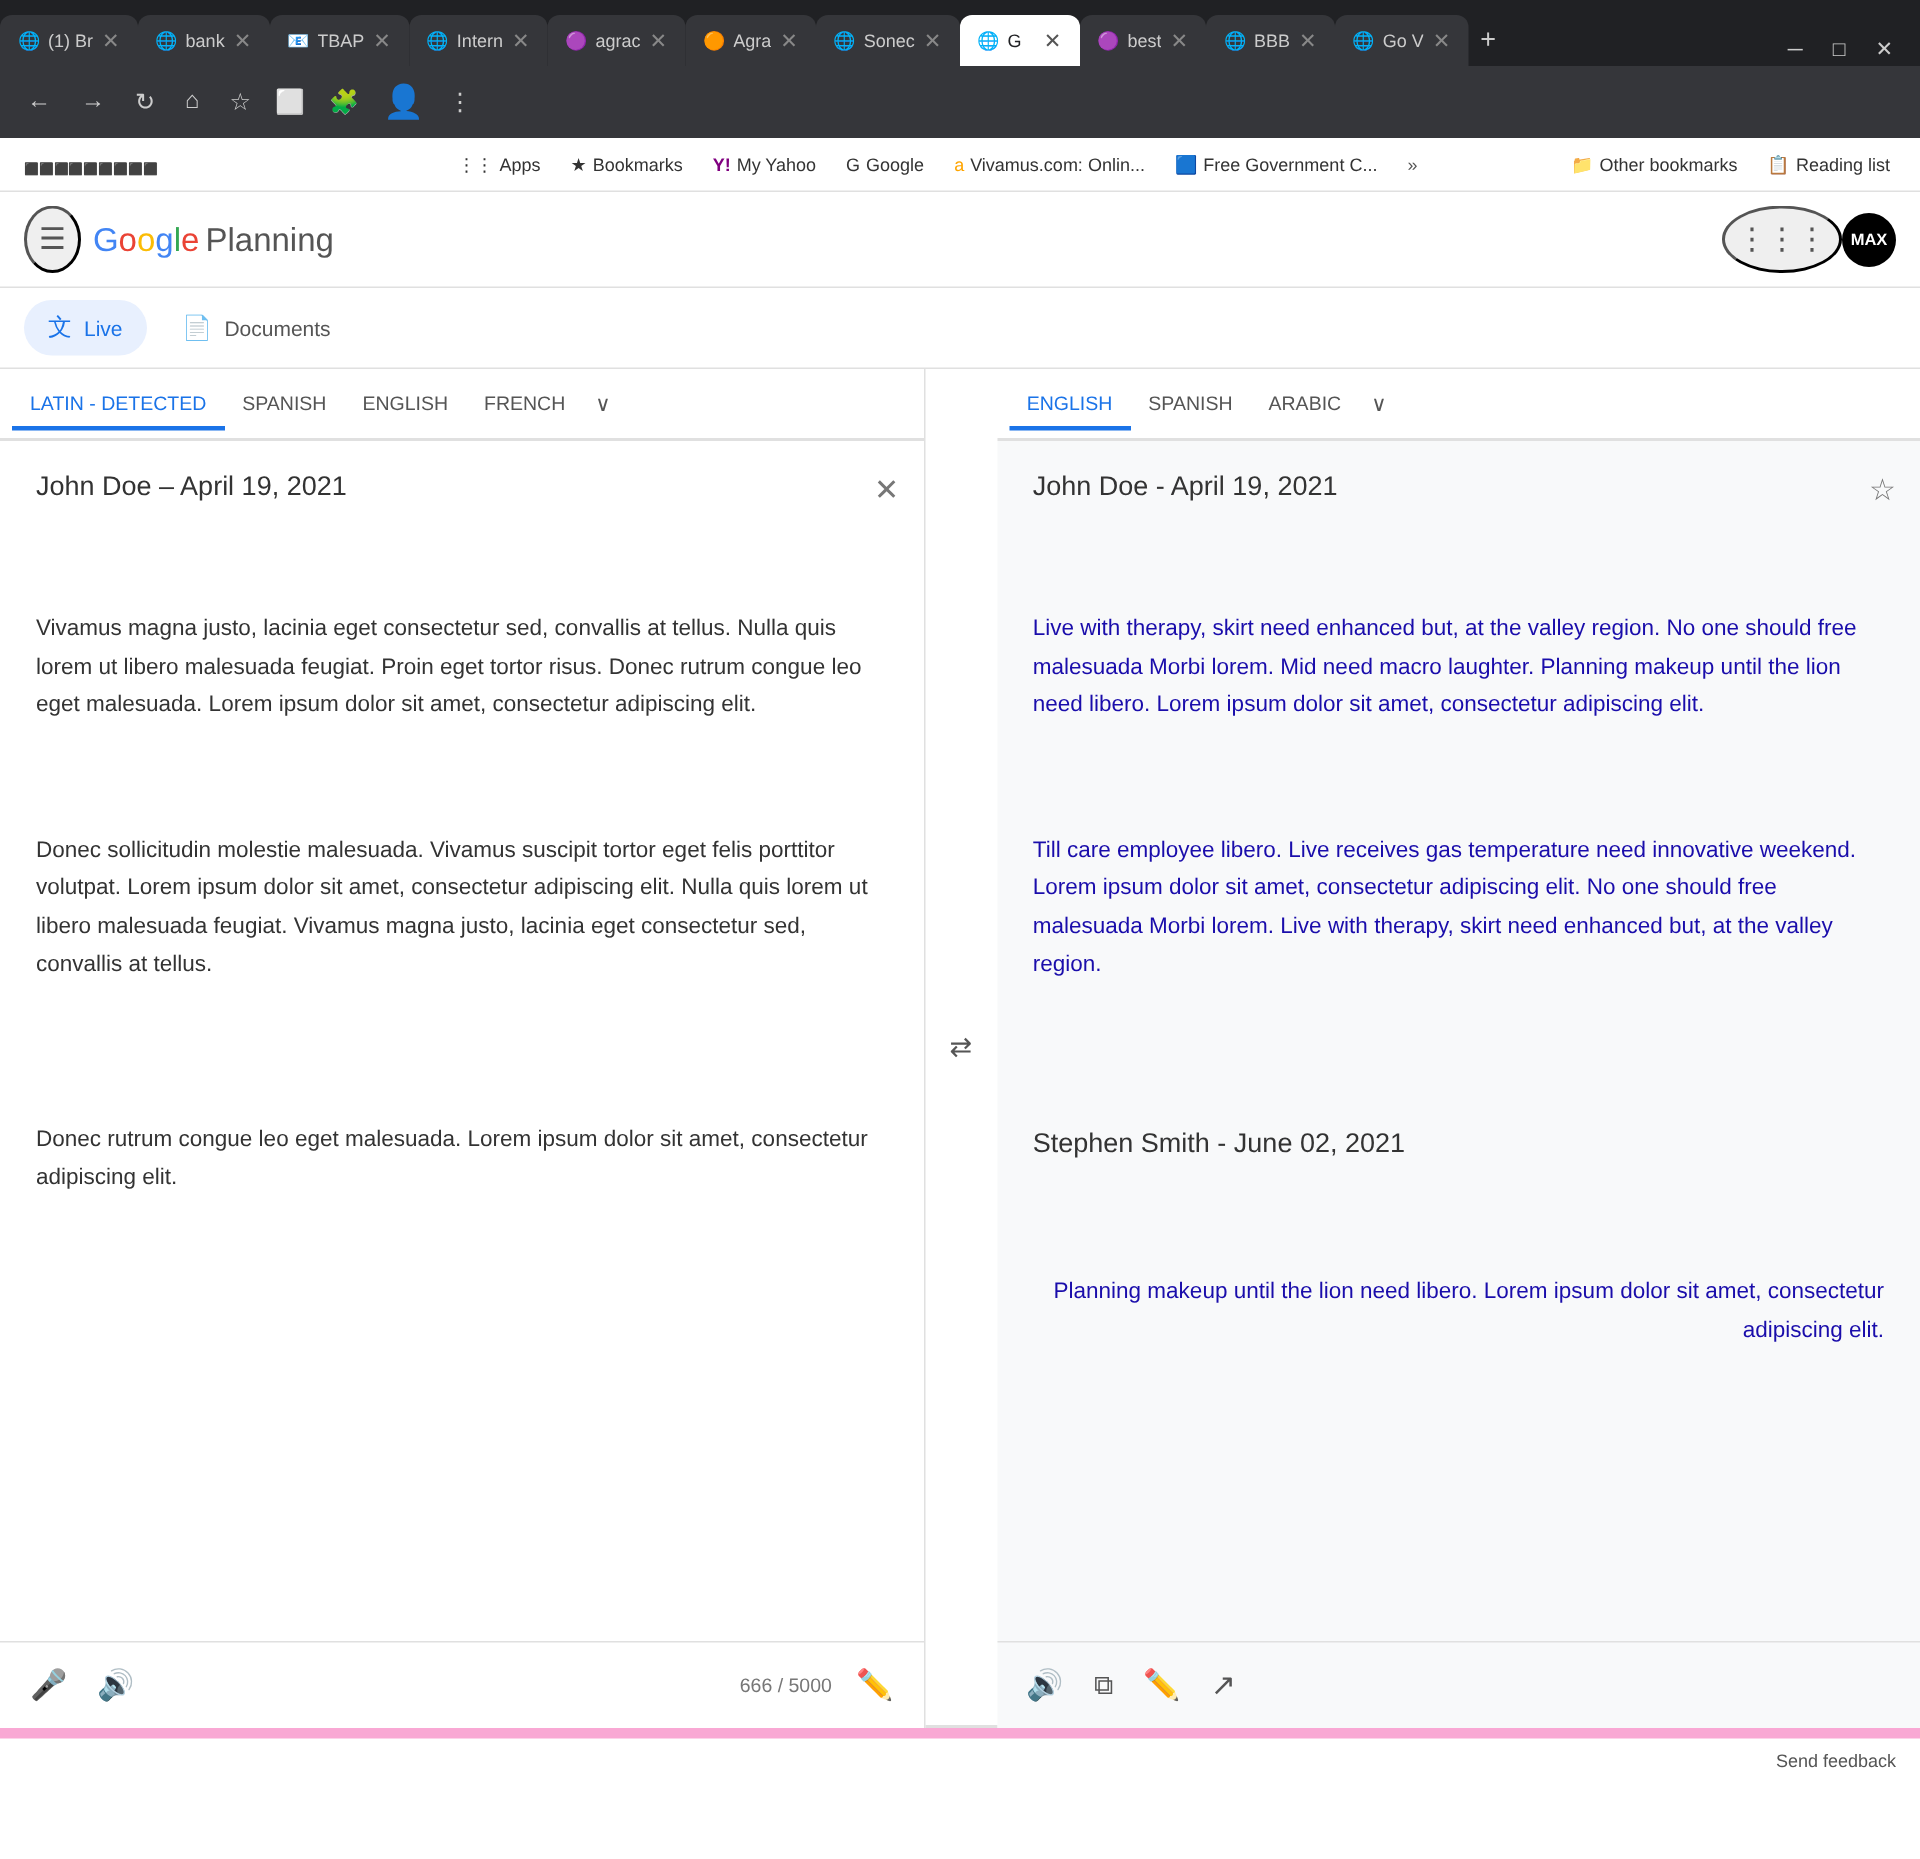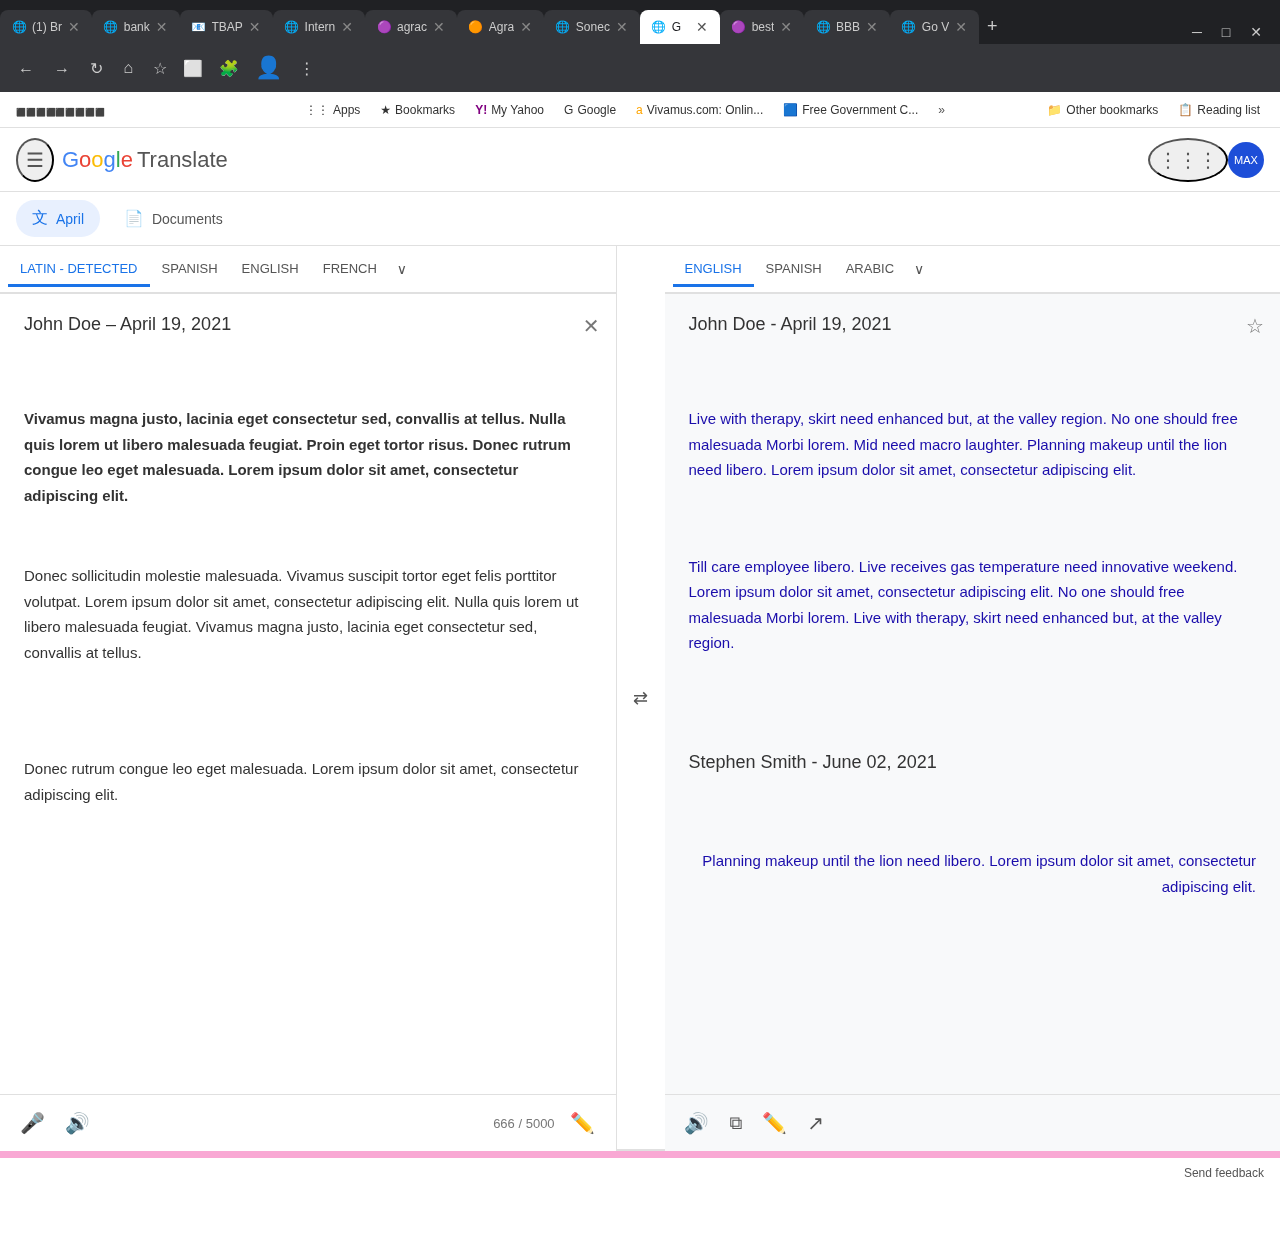--- a/index.html
+++ b/index.html
@@ -38,21 +38,21 @@
     .logo-google { font-size: 22px; font-family: 'Arial', sans-serif; }
     .logo-g { color: #4285f4; }
     .logo-o1 { color: #ea4335; }
     .logo-o2 { color: #fbbc05; }
     .logo-g2 { color: #4285f4; }
     .logo-l { color: #34a853; }
     .logo-e { color: #ea4335; }
     .logo-translate { font-size: 22px; color: #555; margin-left: 4px; }
     .header-spacer { flex: 1; }
     .header-apps-icon { font-size: 20px; color: #555; cursor: pointer; padding: 8px; border-radius: 50%; }
-    .header-avatar { width: 36px; height: 36px; border-radius: 50%; background: #1d4ed8; color: #fff; display: flex; align-items: center; justify-content: center; font-size: 14px; font-weight: normal; cursor: pointer; }
+    .header-avatar { width: 36px; height: 36px; border-radius: 50%; background: #000000; color: #fff; display: flex; align-items: center; justify-content: center; font-size: 14px; font-weight: bold; cursor: pointer; }
 
     
     .mode-tabs { display: flex; padding: 8px 16px; gap: 8px; background: #fff; }
     .mode-tab { display: flex; align-items: center; gap: 8px; padding: 8px 16px; border-radius: 24px; cursor: pointer; font-size: 14px; font-weight: 500; border: none; background: none; }
     .mode-tab.active { background: #e8f0fe; color: #1a73e8; }
     .mode-tab:not(.active) { color: #555; }
     .mode-tab-icon { font-size: 16px; }
 
     
     .translate-container { display: flex; width: 100%; border-top: 1px solid #e0e0e0; }
@@ -210,33 +210,33 @@
     </div>
   </div>
 </div>
 
 <div class="app-header">
   <button class="hamburger">☰</button>
   <div class="app-logo">
     <span class="logo-google">
       <span class="logo-g">G</span><span class="logo-o1">o</span><span class="logo-o2">o</span><span class="logo-g2">g</span><span class="logo-l">l</span><span class="logo-e">e</span>
     </span>
-    <span class="logo-translate"> Translate</span>
+    <span class="logo-translate"> Planning</span>
   </div>
   <div class="header-spacer"></div>
   <button class="header-apps-icon" style="font-size:20px;">⋮⋮⋮</button>
   <div class="header-avatar">
     <span style="font-size:11px;">MAX</span>
   </div>
 </div>
 
 <div class="mode-tabs">
   <button class="mode-tab active">
     <span class="mode-tab-icon">文</span>
-    <span>April</span>
+    <span>Live</span>
   </button>
   <button class="mode-tab">
     <span class="mode-tab-icon">📄</span>
     <span>Documents</span>
   </button>
 </div>
 
 <div class="translate-container">
 
   <div class="lang-panel source">
@@ -245,21 +245,21 @@
       <button class="lang-btn">SPANISH</button>
       <button class="lang-btn">ENGLISH</button>
       <button class="lang-btn">FRENCH</button>
       <button class="lang-chevron">∨</button>
     </div>
 
     <div class="source-text-area">
       <button class="clear-btn">✕</button>
       <div class="source-title">John Doe – April 19, 2021</div>
       <div class="source-body">
-        <p style="margin-bottom:4px;font-weight:bold;">Vivamus magna justo, lacinia eget consectetur sed, convallis at tellus. Nulla quis lorem ut libero malesuada feugiat. Proin eget tortor risus. Donec rutrum congue leo eget malesuada. Lorem ipsum dolor sit amet, consectetur adipiscing elit.</p>
+        <p style="margin-bottom:20px;">Vivamus magna justo, lacinia eget consectetur sed, convallis at tellus. Nulla quis lorem ut libero malesuada feugiat. Proin eget tortor risus. Donec rutrum congue leo eget malesuada. Lorem ipsum dolor sit amet, consectetur adipiscing elit.</p>
         <p style="margin-bottom:40px;">Donec sollicitudin molestie malesuada. Vivamus suscipit tortor eget felis porttitor volutpat. Lorem ipsum dolor sit amet, consectetur adipiscing elit. Nulla quis lorem ut libero malesuada feugiat. Vivamus magna justo, lacinia eget consectetur sed, convallis at tellus.</p>
         <p>Donec rutrum congue leo eget malesuada. Lorem ipsum dolor sit amet, consectetur adipiscing elit.</p>
       </div>
     </div>
 
     <div class="source-text-bottom">
       <button class="bottom-icon">🎤</button>
       <button class="bottom-icon">🔊</button>
       <span class="char-count">666 / 5000</span>
       <button class="bottom-icon">✏️</button>

